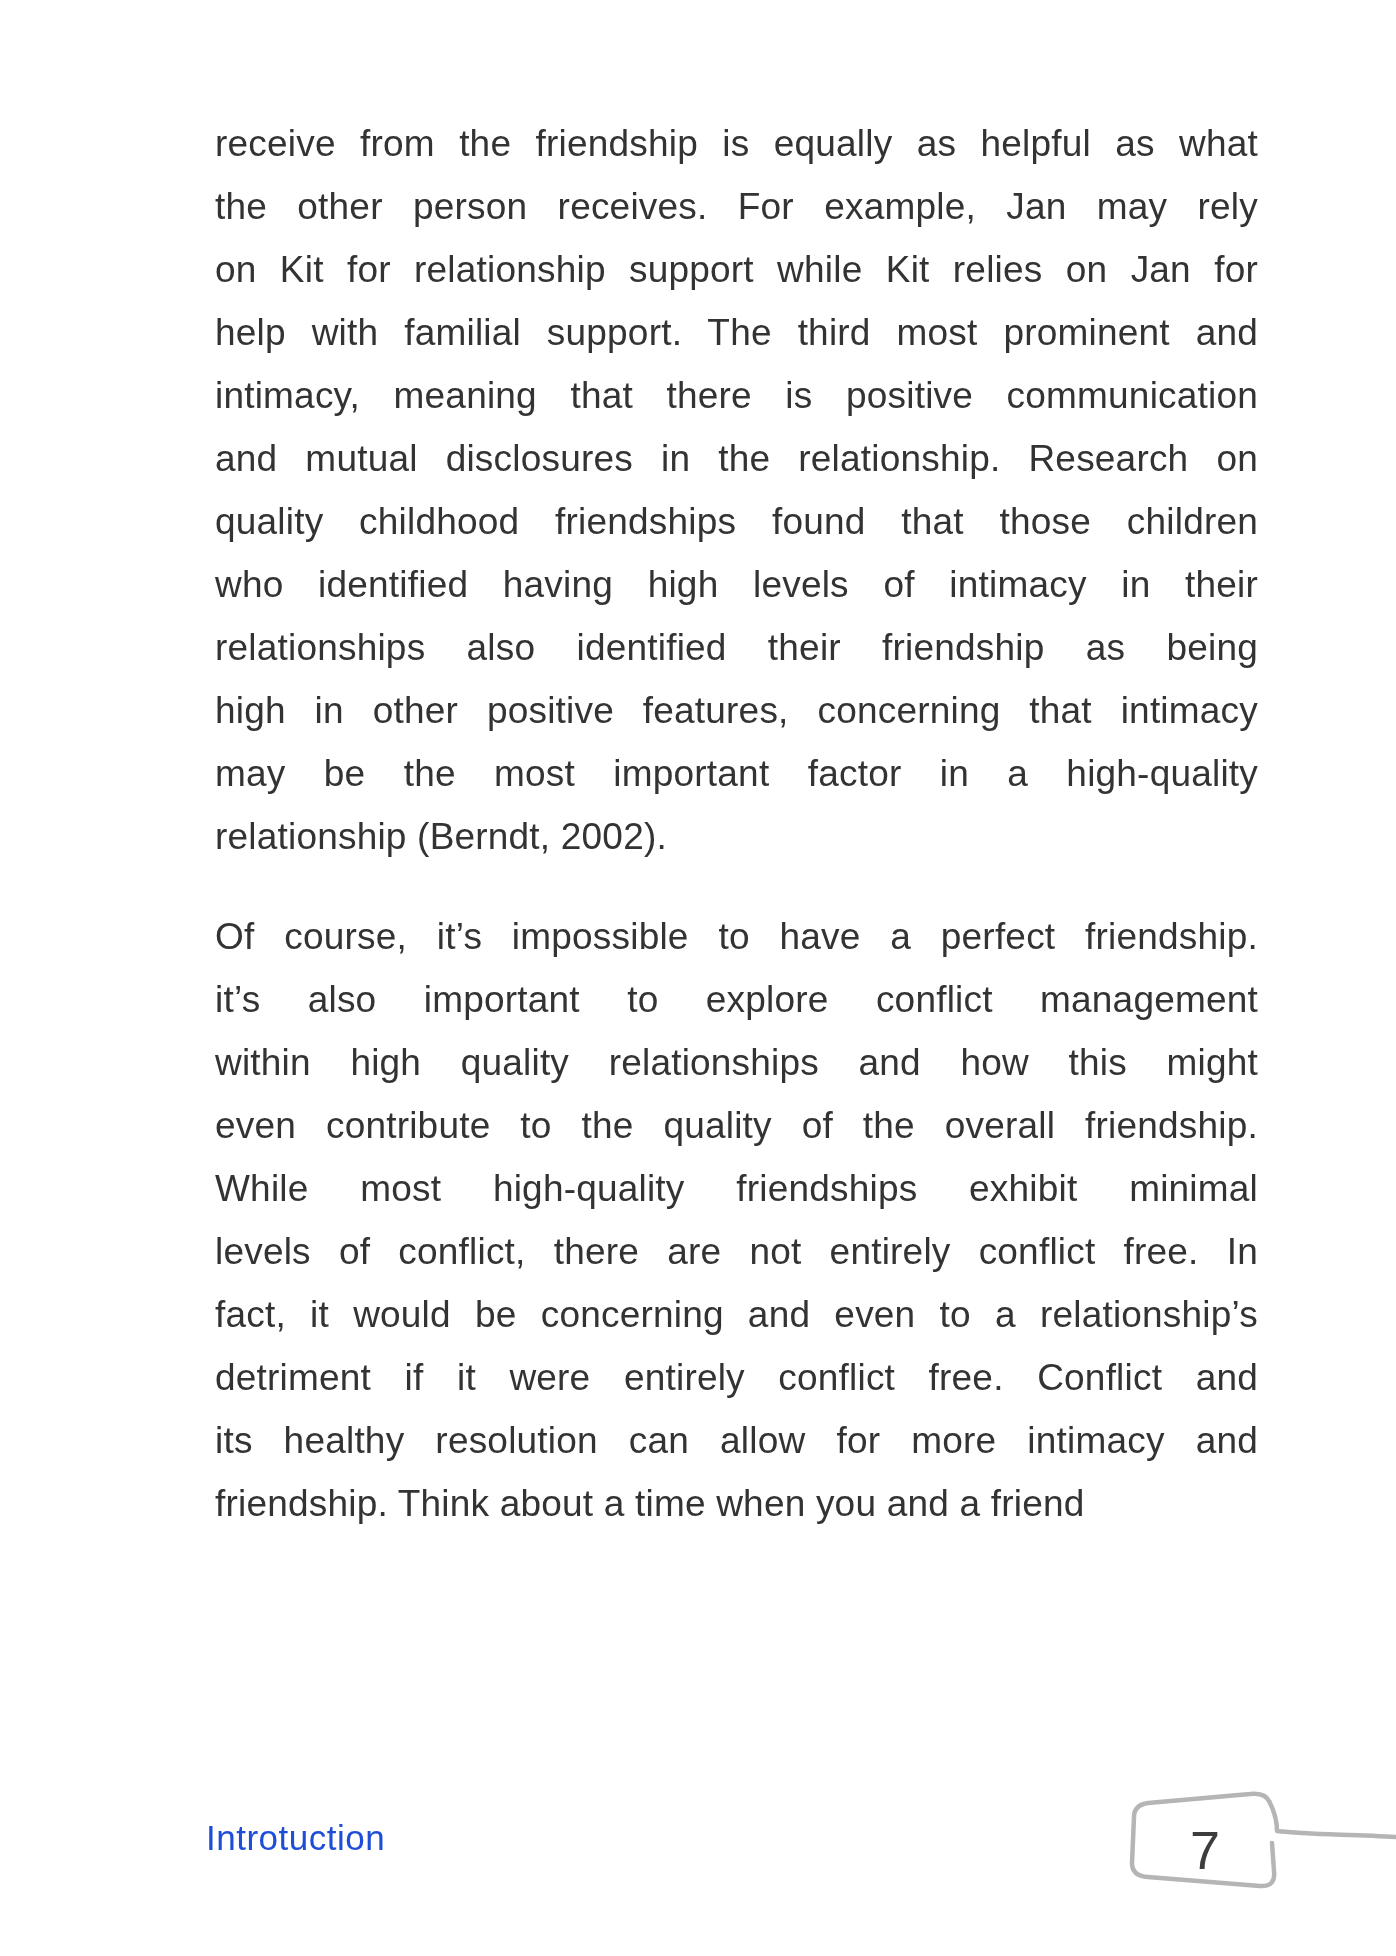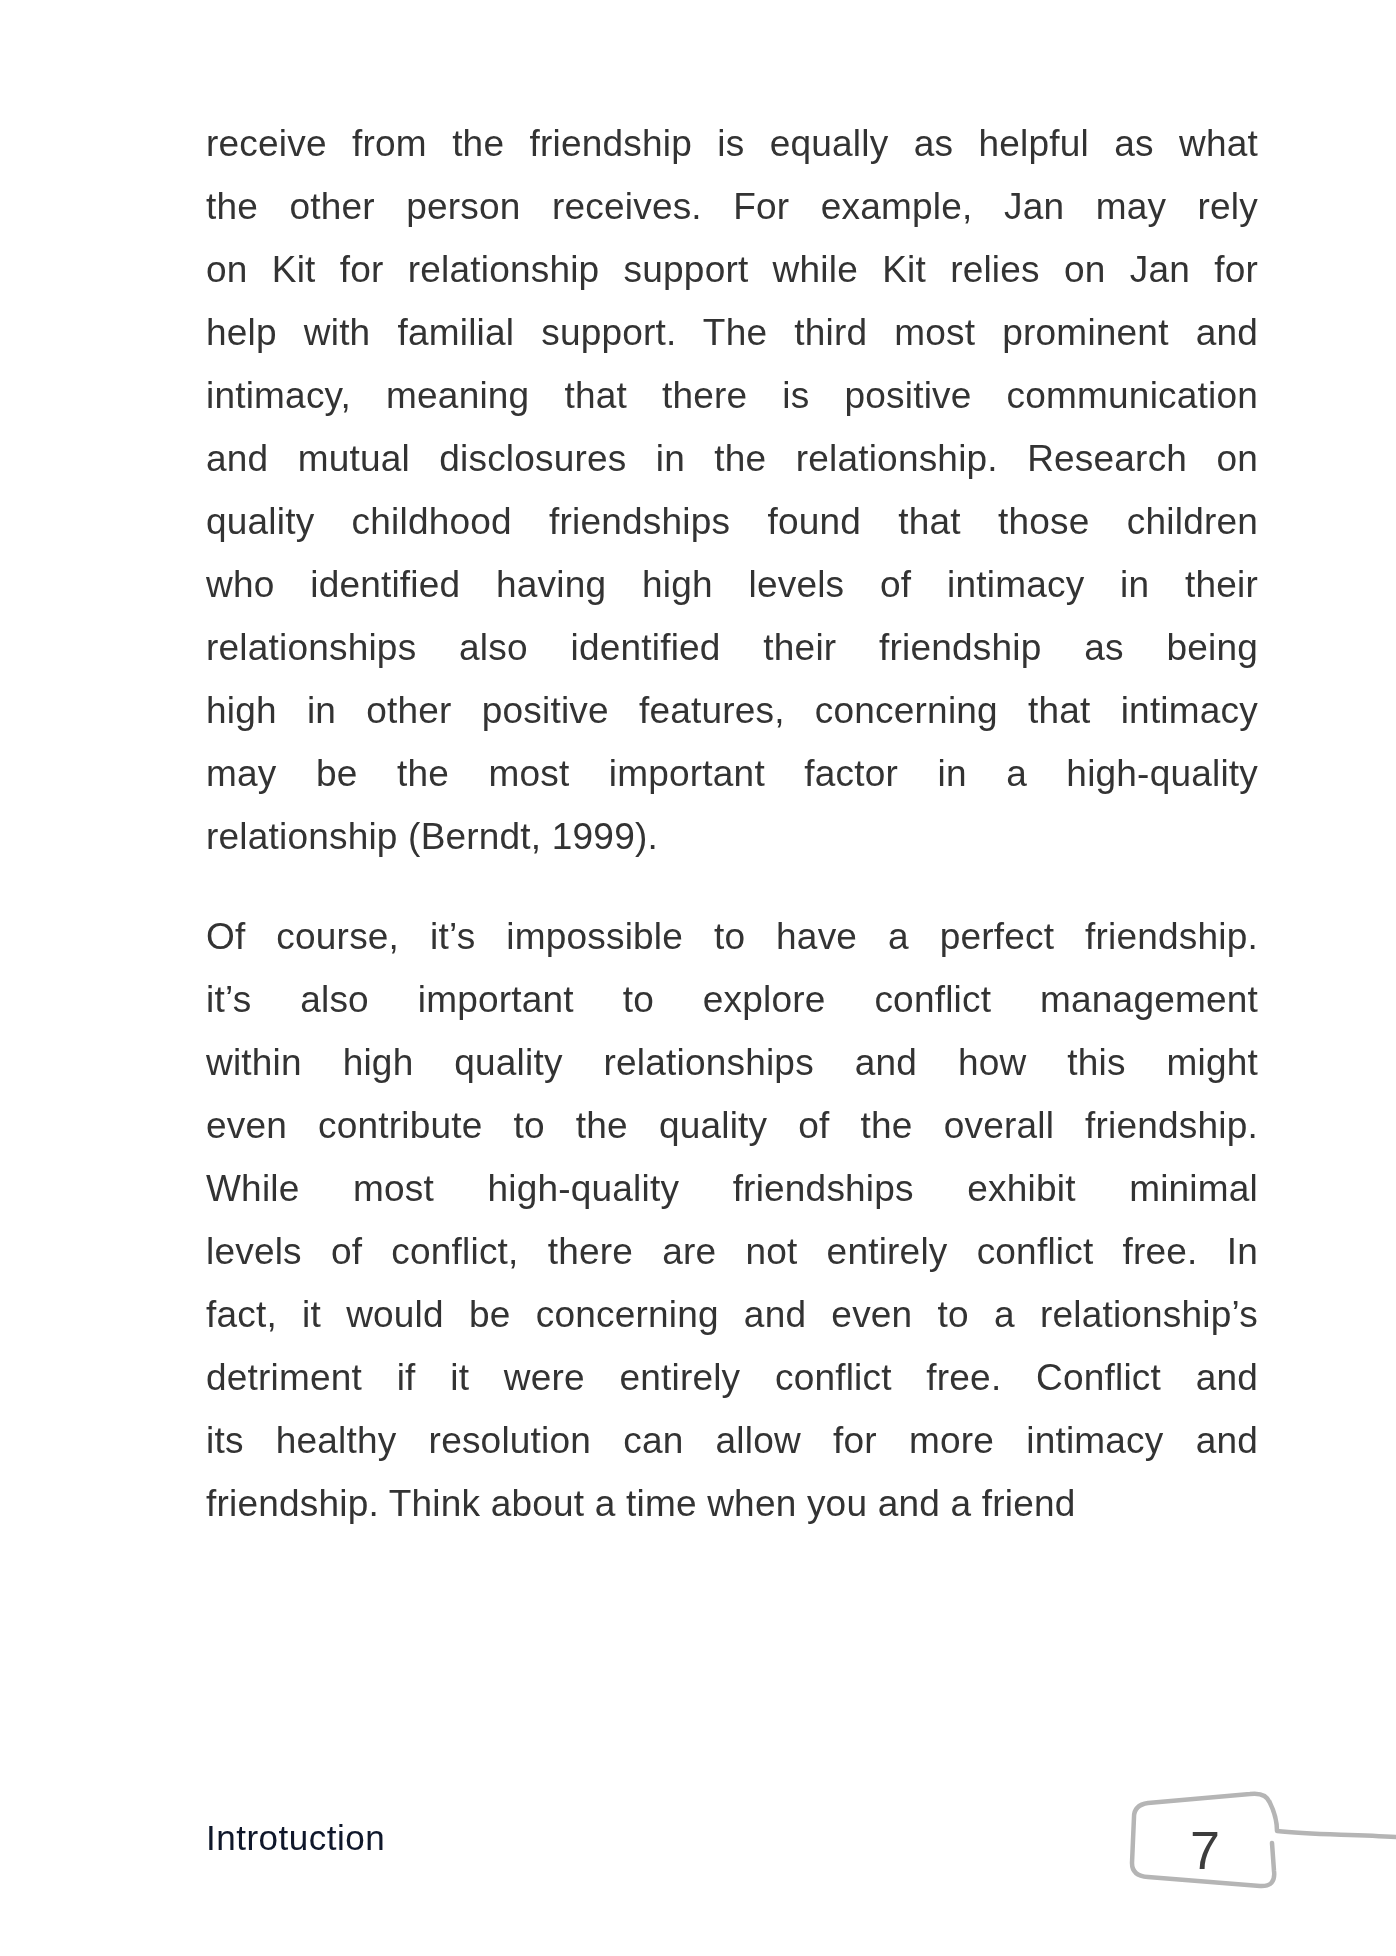--- a/index.html
+++ b/index.html
@@ -26,31 +26,32 @@
   .paragraph { margin: 0; padding: 0; }
   .paragraph + .paragraph { margin-top: 37px; }
   .line {
     height: 63px;
     line-height: 63px;
     text-align: justify;
     text-align-last: justify;
     white-space: normal;
     overflow: hidden;
     letter-spacing: 0.2px;
+    margin-left: 9px;
   }
   .line.last {
     text-align-last: left;
   }
   .footer-label {
     position: absolute;
     left: 206px;
     top: 1816px;
     font-size: 35px;
     line-height: 44px;
-    color: #0f172a;
+    color: #1d4ed8;
     letter-spacing: 0.5px;
   }
   .pagenum-svg {
     position: absolute;
     left: 1100px;
     top: 1765px;
     width: 296px;
     height: 145px;
   }
   .pagenum {
@@ -75,21 +76,21 @@
         <div class="line">the other person receives. For example, Jan may rely</div>
         <div class="line">on Kit for relationship support while Kit relies on Jan for</div>
         <div class="line">help with familial support. The third most prominent and</div>
         <div class="line">intimacy, meaning that there is positive communication</div>
         <div class="line">and mutual disclosures in the relationship. Research on</div>
         <div class="line">quality childhood friendships found that those children</div>
         <div class="line">who identified having high levels of intimacy in their</div>
         <div class="line">relationships also identified their friendship as being</div>
         <div class="line">high in other positive features, concerning that intimacy</div>
         <div class="line">may be the most important factor in a high-quality</div>
-        <div class="line last">relationship (Berndt, 1999).</div>
+        <div class="line last">relationship (Berndt, 2002).</div>
       </div>
       <div class="paragraph">
         <div class="line">Of course, it’s impossible to have a perfect friendship.</div>
         <div class="line">it’s also important to explore conflict management</div>
         <div class="line">within high quality relationships and how this might</div>
         <div class="line">even contribute to the quality of the overall friendship.</div>
         <div class="line">While most high-quality friendships exhibit minimal</div>
         <div class="line">levels of conflict, there are not entirely conflict free. In</div>
         <div class="line">fact, it would be concerning and even to a relationship’s</div>
         <div class="line">detriment if it were entirely conflict free. Conflict and</div>

